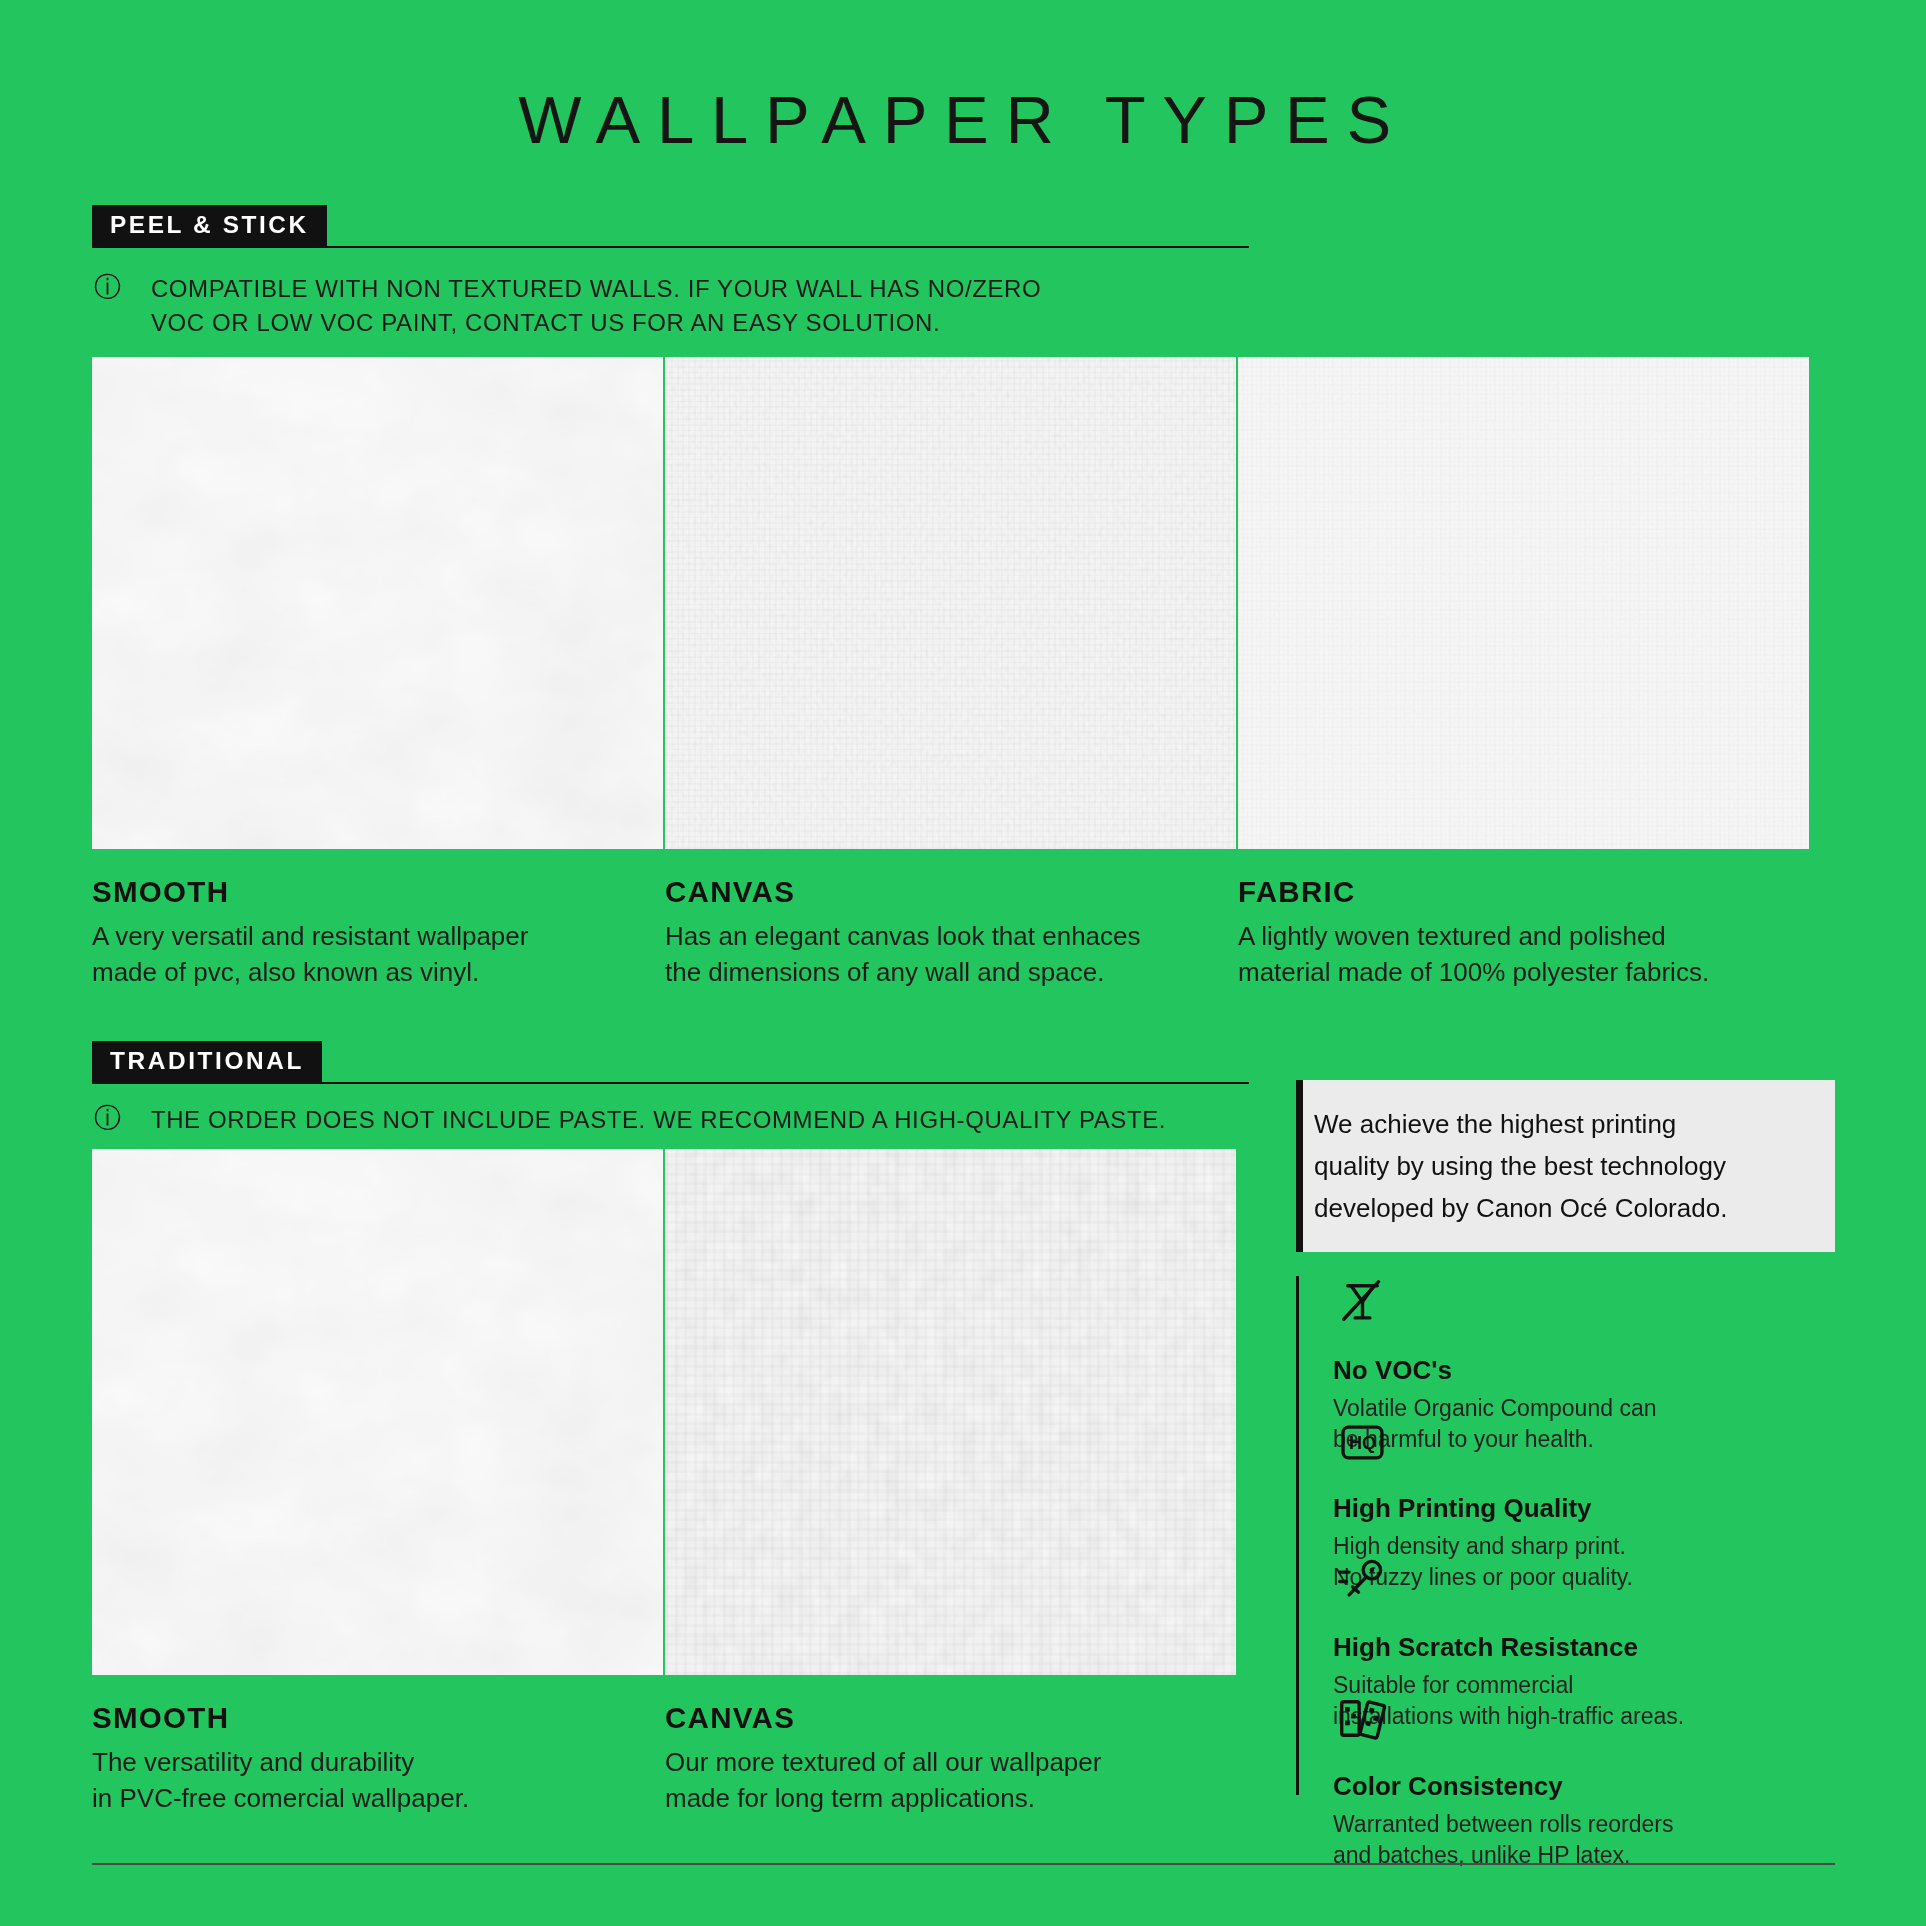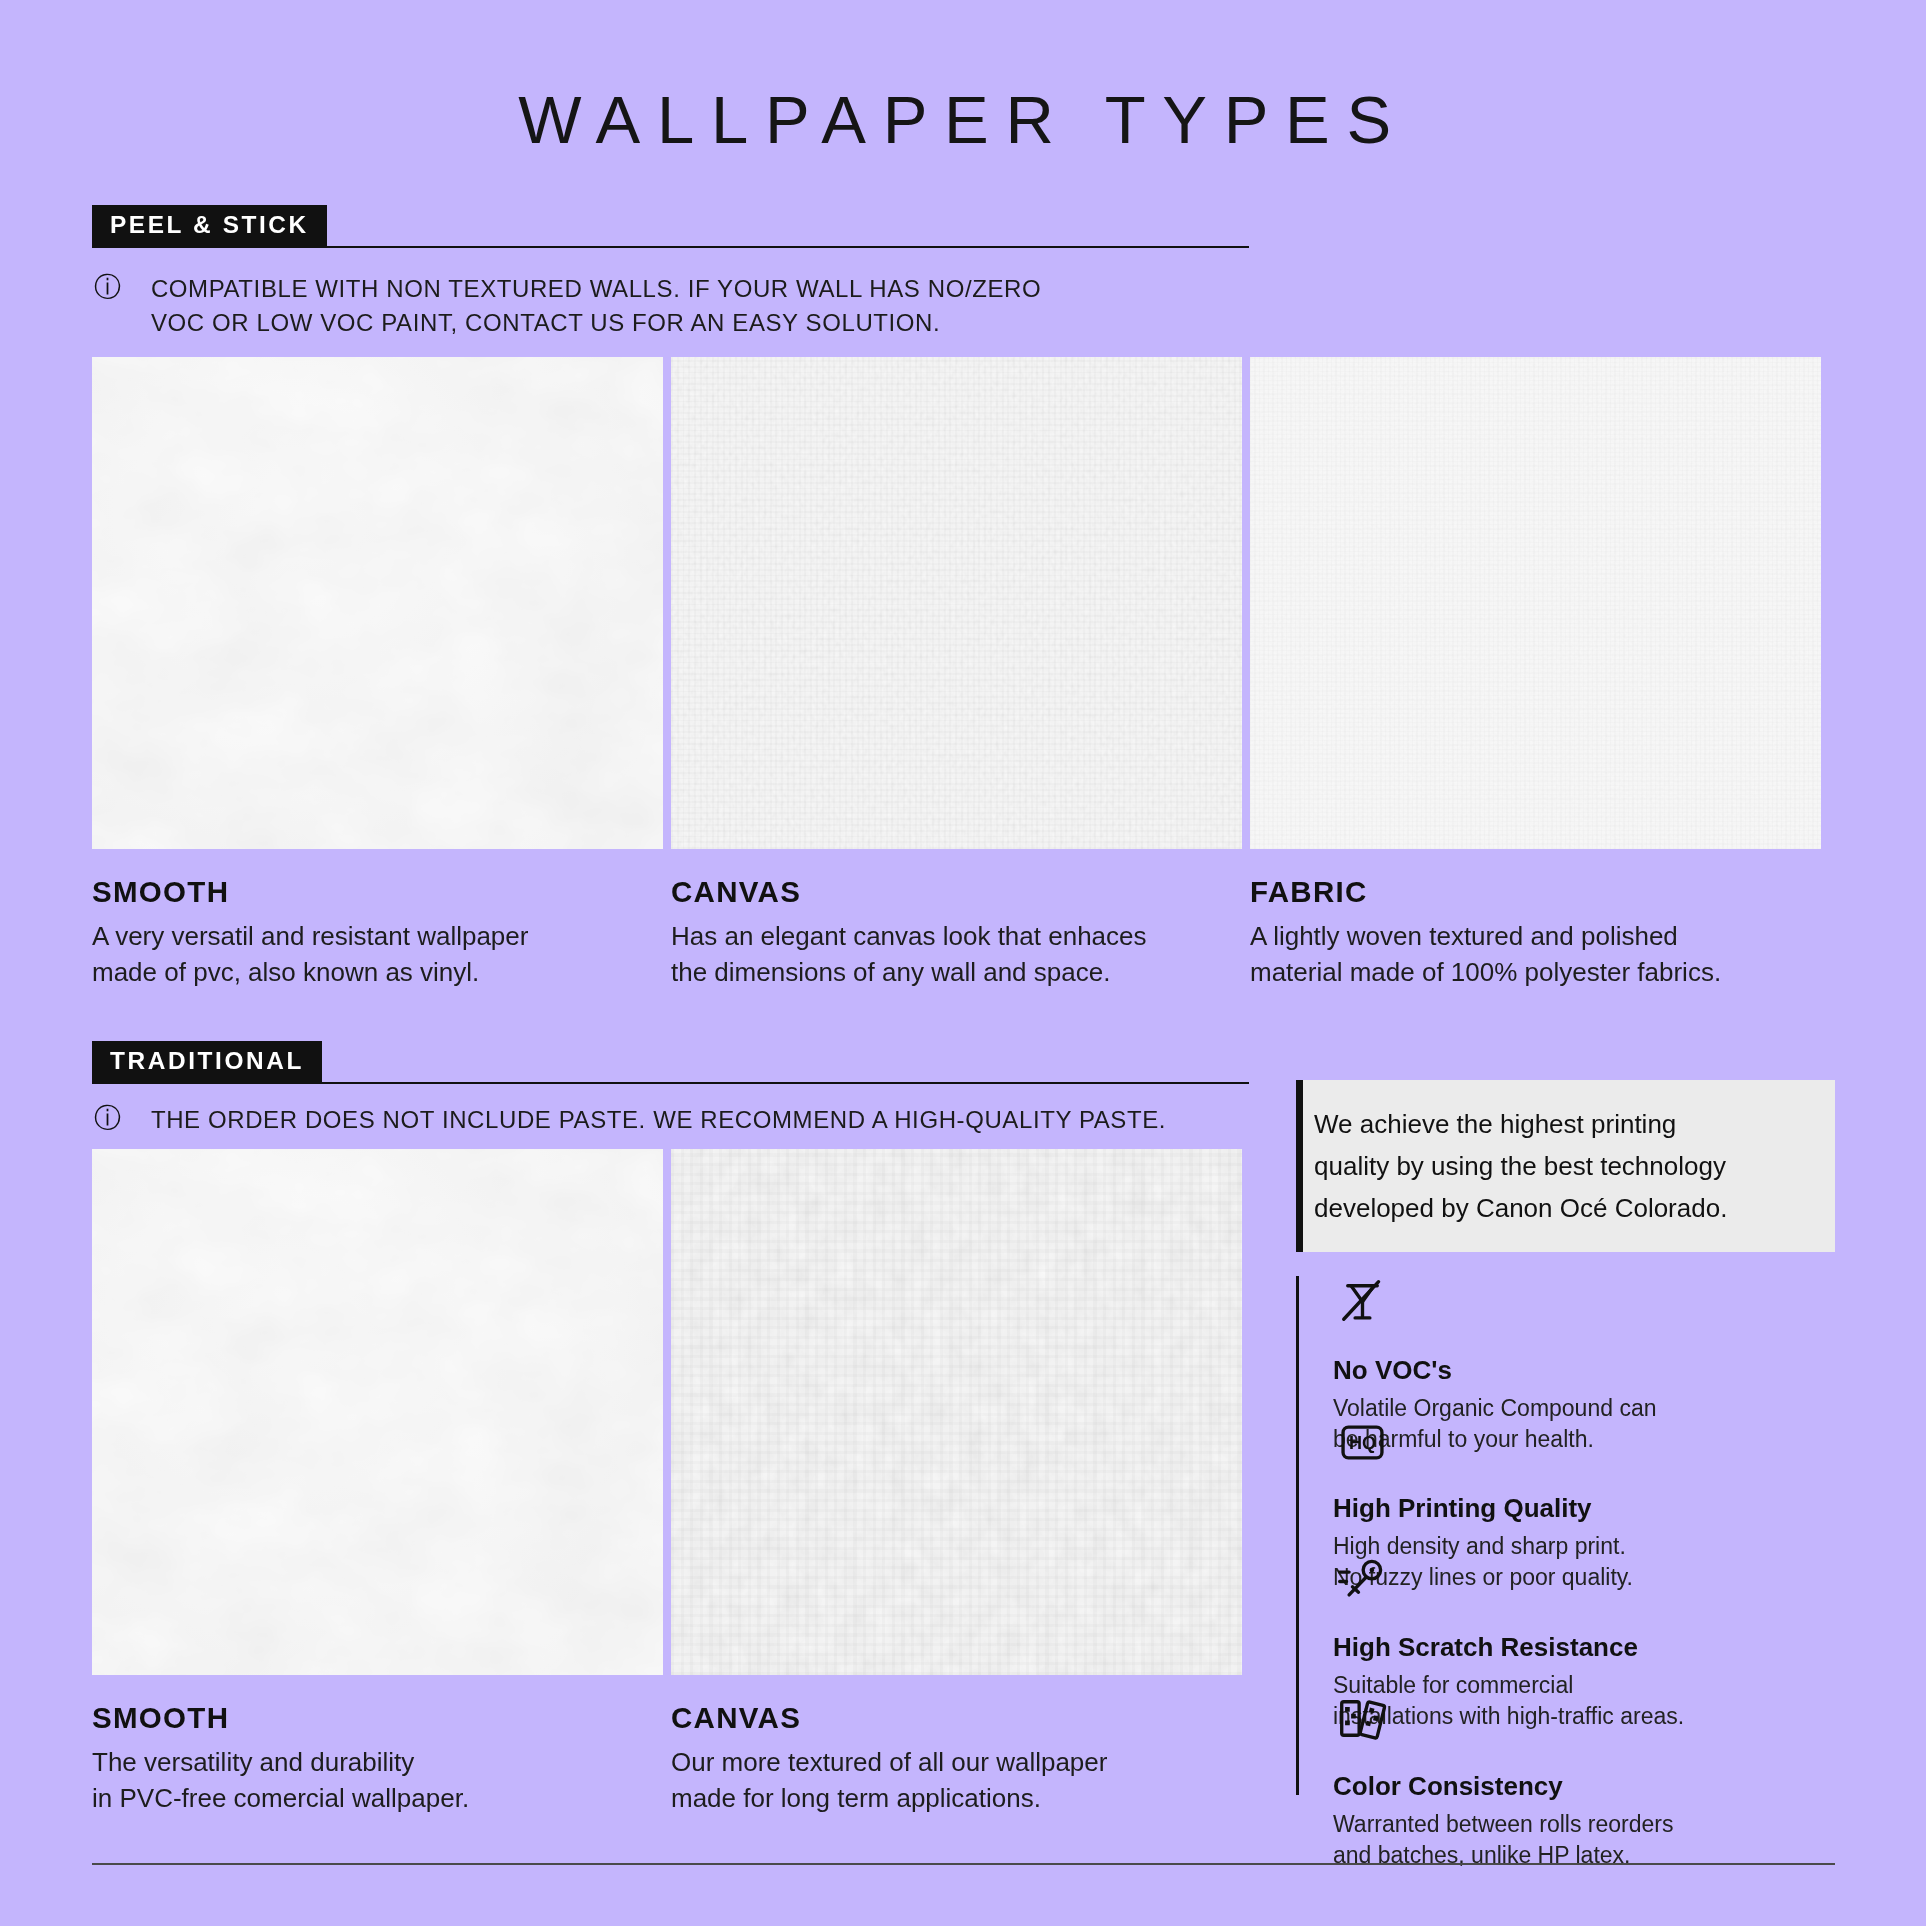--- a/index.html
+++ b/index.html
@@ -1,21 +1,21 @@
 <!DOCTYPE html>
 <html style="font-size:10.3px"><head>
 <meta charset="utf-8">
 <style>
   html, body { margin: 0; padding: 0; background: #ffffff; }
   body {
     width: 1926px; height: 1926px;
     font-family: "Liberation Sans", sans-serif;
     color: #111;
   }
-  #canvas { position: relative; width: 1926px; height: 1926px; background: #c4b5fd; overflow: hidden; }
+  #canvas { position: relative; width: 1926px; height: 1926px; background: #22c55e; overflow: hidden; }
 
   .page-title {
     position: absolute; top: 81px; left: 0; width: 100%;
     text-align: center; font-size: 67px; font-weight: 500;
     letter-spacing: 16.7px; color: #151515; white-space: nowrap;
   }
 
   .section-header {
     position: absolute; left: 92px; width: 1157px;
     border-bottom: 2.6px solid #111;
@@ -32,21 +32,21 @@
   .note {
     position: absolute; left: 94px;
     display: flex; align-items: flex-start; gap: 10.3px;
     font-size: 24px; letter-spacing: 0.6px; color: #1c1c1c;
   }
   #note1 { top: 271px; }
   #note2 { top: 1102px; }
   .info-glyph { font-size: 27px; line-height: 1.2; color: #111; }
   .note-text { white-space: pre-line; line-height: 1.4; padding-top: 1.3px; margin-left: 19px; }
 
-  .swatch-row { position: absolute; left: 92px; display: flex; gap: 8px; }
+  .swatch-row { position: absolute; left: 92px; display: flex; gap: 2px; }
   #row1 { top: 357px; }
   #row2 { top: 1149px; }
   .swatch-col { width: 571px; }
   .swatch { position: relative; width: 571px; overflow: hidden; }
   #row1 .swatch { height: 492px; }
   #row2 .swatch { height: 526px; }
   .swatch svg.noise { position: absolute; inset: 0; display: block; width: 100%; height: 100%; }
 
   .sw-smooth {
     background-color: #ededed;

